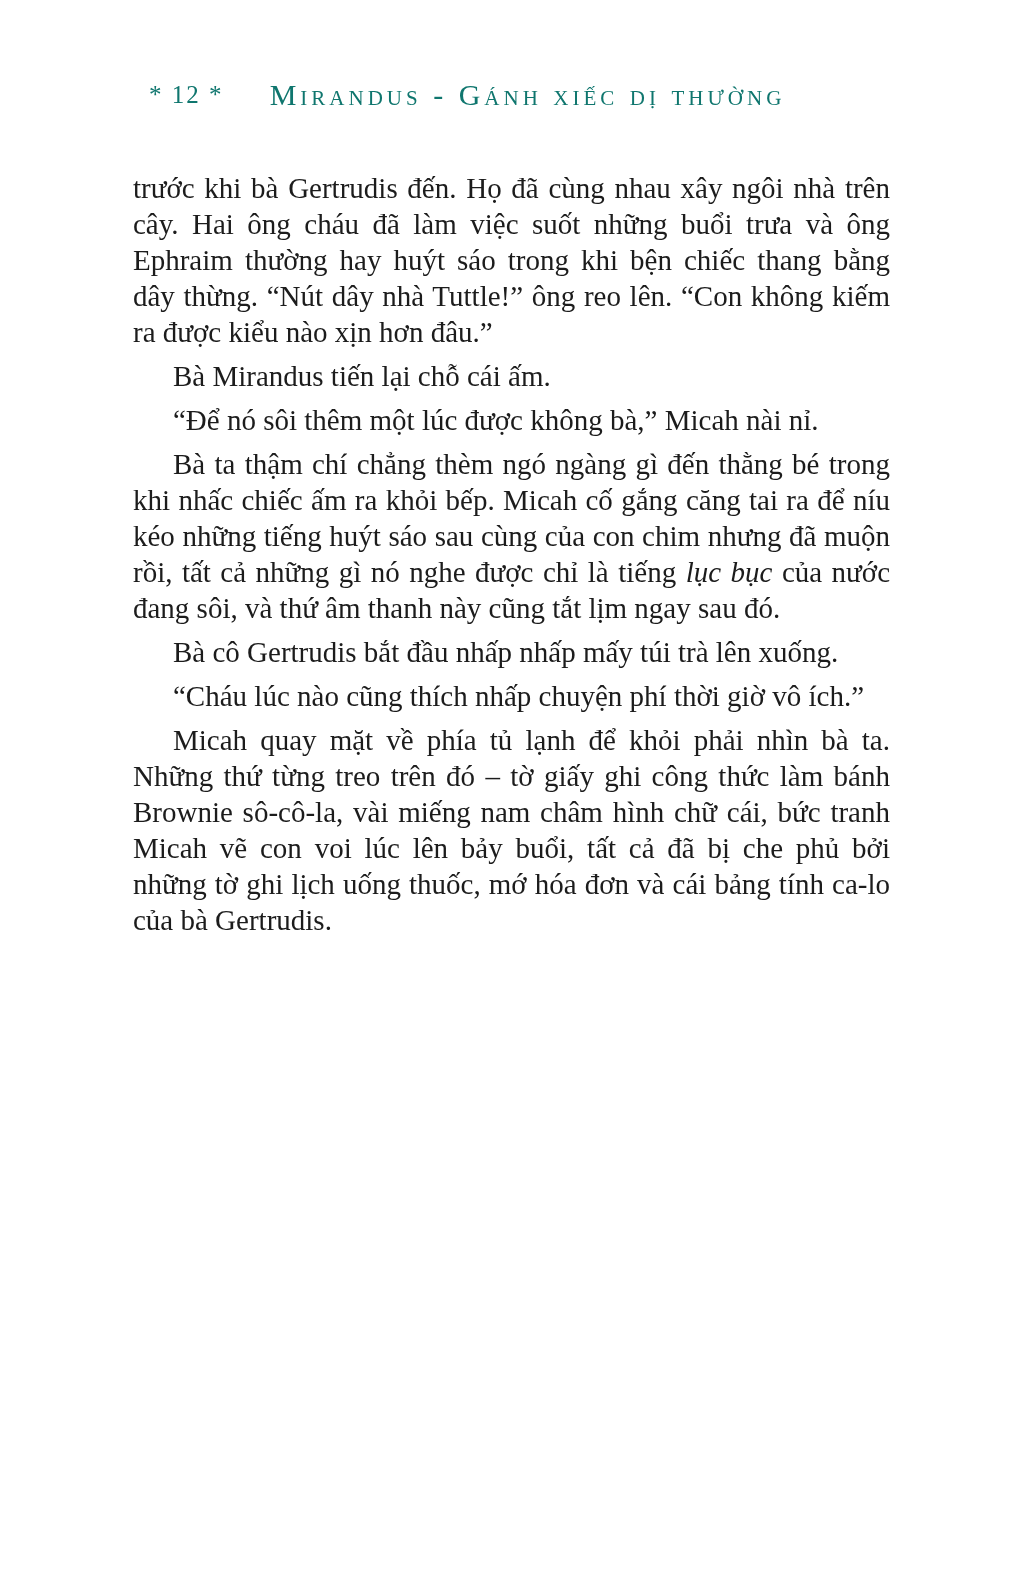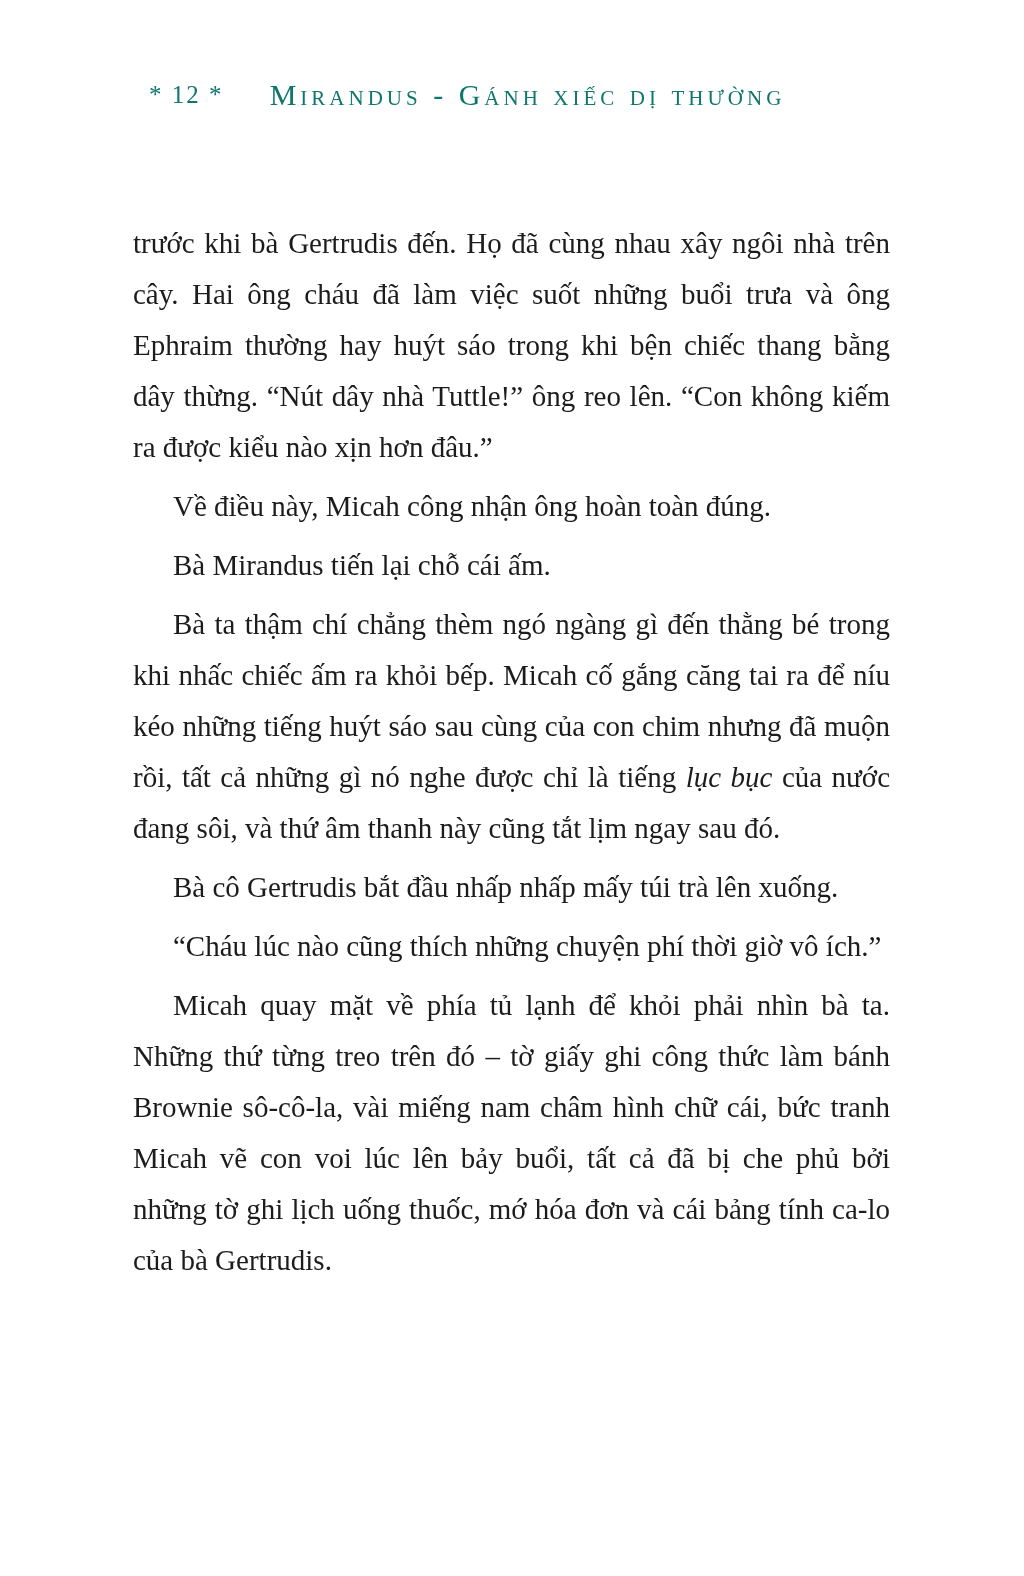--- a/index.html
+++ b/index.html
@@ -41,24 +41,23 @@
     font-variant: small-caps;
     letter-spacing: 4px;
     white-space: nowrap;
   }
   .body-text {
     position: absolute;
     top: 170px;
     left: 133px;
     width: 757px;
     font-size: 29px;
-    line-height: 51px;
+    line-height: 36px;
     text-align: justify;
     text-justify: inter-word;
-    margin-top: 48px;
   }
   .body-text p {
     margin: 0 0 8px 0;
   }
   .body-text p.indent {
     text-indent: 40px;
   }
   .body-text em {
   }
 </style>
@@ -69,29 +68,29 @@
 
   <header class="running-header">
     <span class="page-number">* 12 *</span>
     <span class="running-title">Mirandus - Gánh xiếc dị thường</span>
   </header>
 
   <main class="body-text">
 
     <p class="no-indent">trước khi bà Gertrudis đến. Họ đã cùng nhau xây ngôi nhà trên cây. Hai ông cháu đã làm việc suốt những buổi trưa và ông Ephraim thường hay huýt sáo trong khi bện chiếc thang bằng dây thừng. “Nút dây nhà Tuttle!” ông reo lên. “Con không kiếm ra được kiểu nào xịn hơn đâu.”</p>
 
-    <p class="indent">Về điều này, Micah công nhận ông hoàn toàn đúng.</p>
 
     <p class="indent">Bà Mirandus tiến lại chỗ cái ấm.</p>
 
+    <p class="indent">“Để nó sôi thêm một lúc được không bà,” Micah nài nỉ.</p>
 
     <p class="indent"><span>Bà ta thậm chí chẳng thèm ngó ngàng gì đến thằng bé trong khi nhấc chiếc ấm ra khỏi bếp. Micah cố gắng căng tai ra để níu kéo những tiếng huýt sáo sau cùng của con chim nhưng đã muộn rồi, tất cả những gì nó nghe được chỉ là tiếng </span><em>lục bục</em><span> của nước đang sôi, và thứ âm thanh này cũng tắt lịm ngay sau đó.</span></p>
 
     <p class="indent">Bà cô Gertrudis bắt đầu nhấp nhấp mấy túi trà lên xuống.</p>
 
 
-    <p class="indent">“Cháu lúc nào cũng thích những chuyện phí thời giờ vô ích.”</p>
+    <p class="indent">“Cháu lúc nào cũng thích nhấp chuyện phí thời giờ vô ích.”</p>
 
     <p class="indent">Micah quay mặt về phía tủ lạnh để khỏi phải nhìn bà ta. Những thứ từng treo trên đó – tờ giấy ghi công thức làm bánh Brownie sô-cô-la, vài miếng nam châm hình chữ cái, bức tranh Micah vẽ con voi lúc lên bảy buổi, tất cả đã bị che phủ bởi những tờ ghi lịch uống thuốc, mớ hóa đơn và cái bảng tính ca-lo của bà Gertrudis.</p>
 
   </main>
 
 </div>
 
 </body></html>

